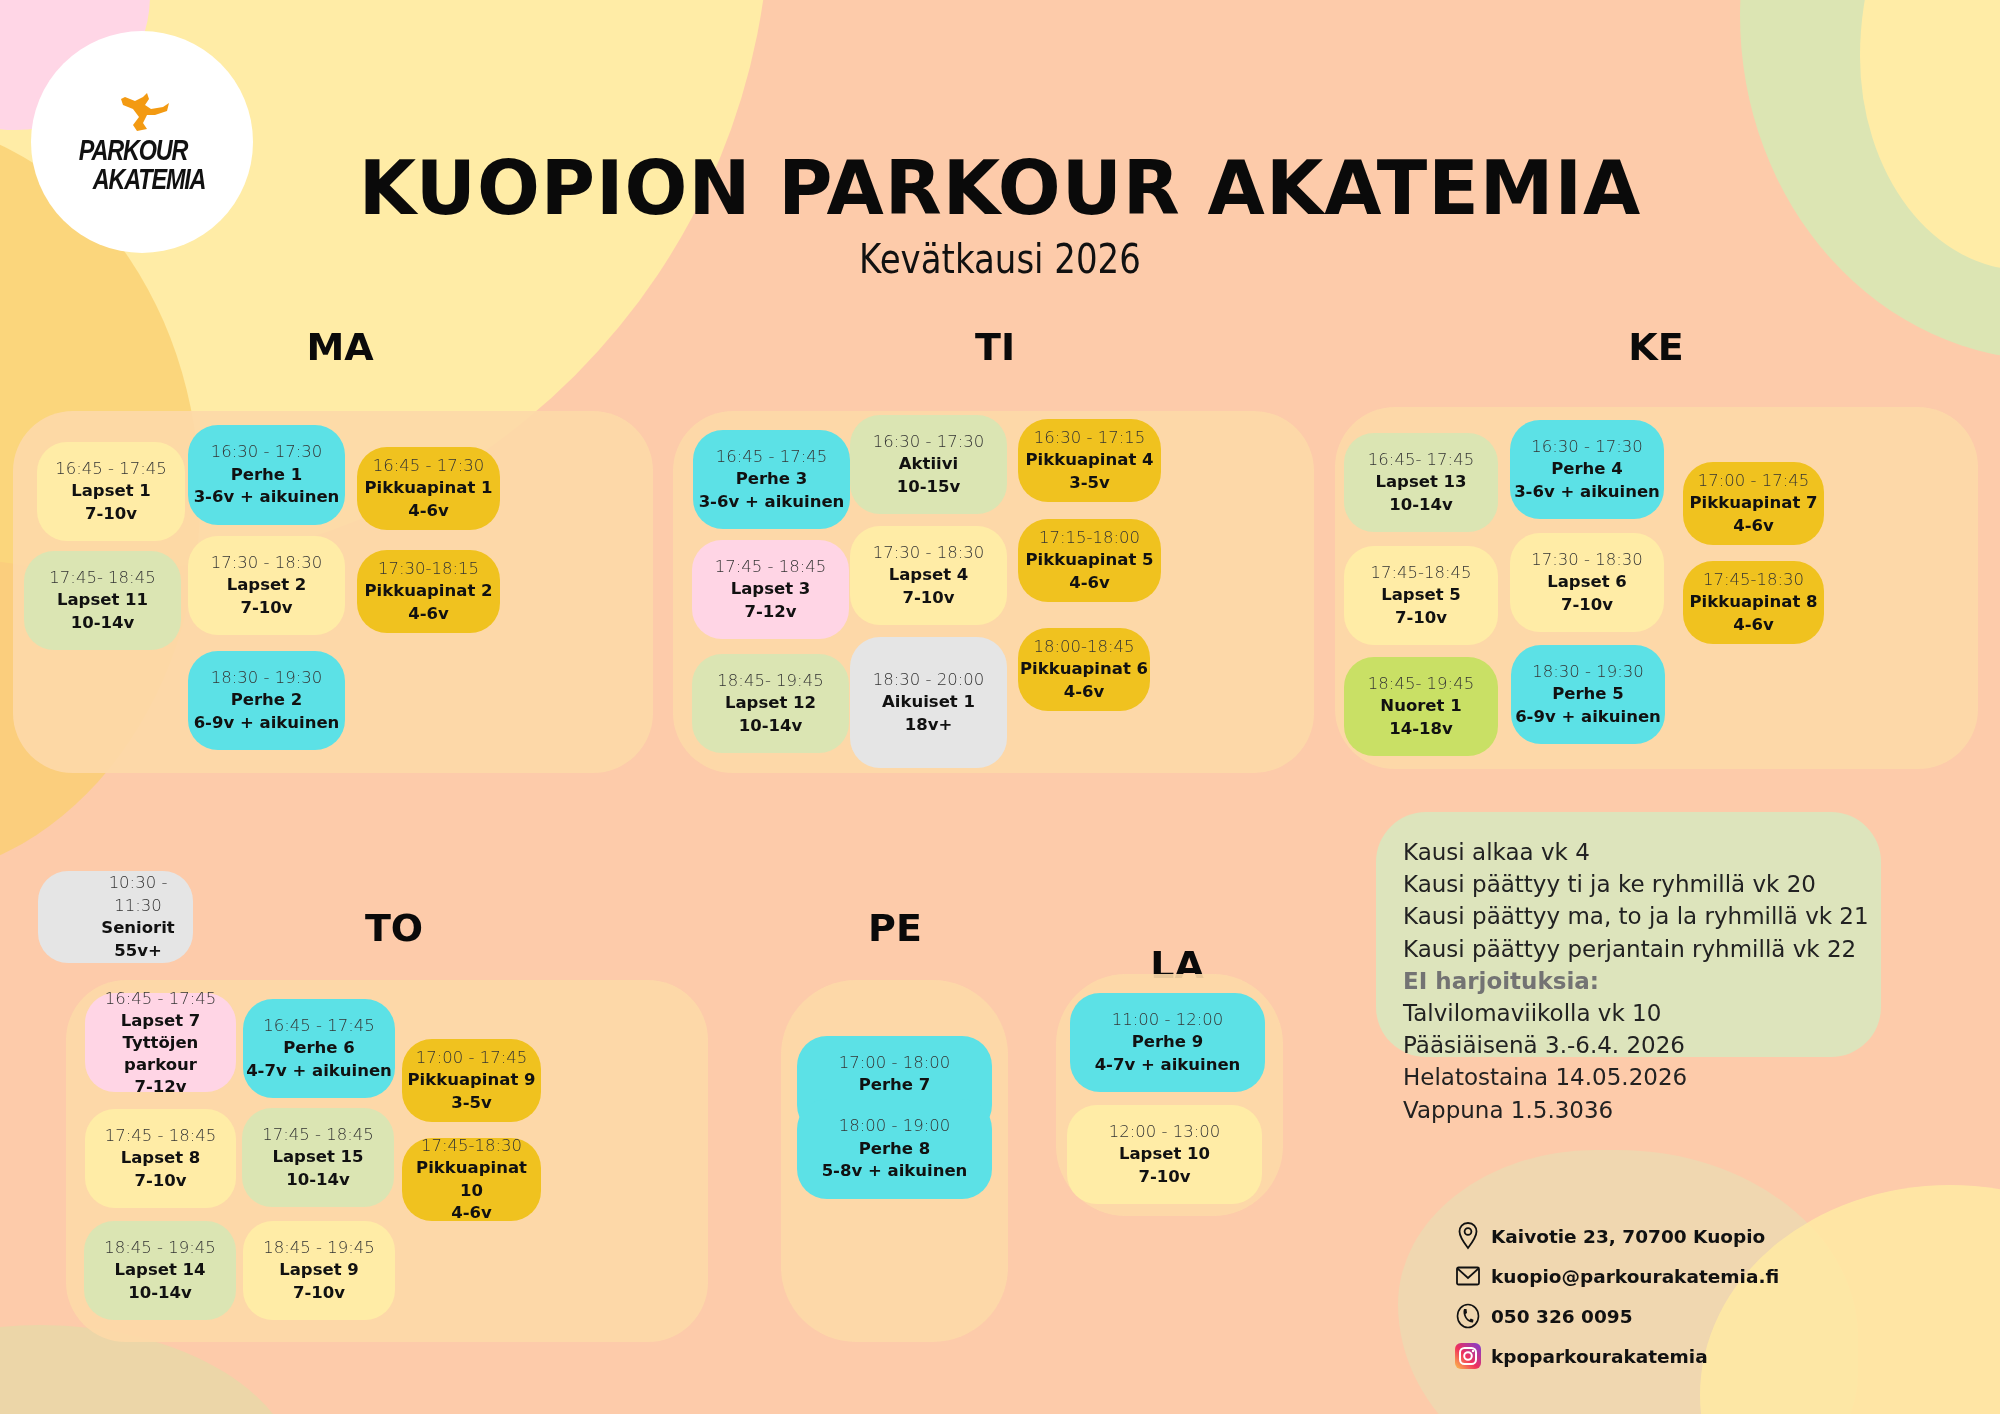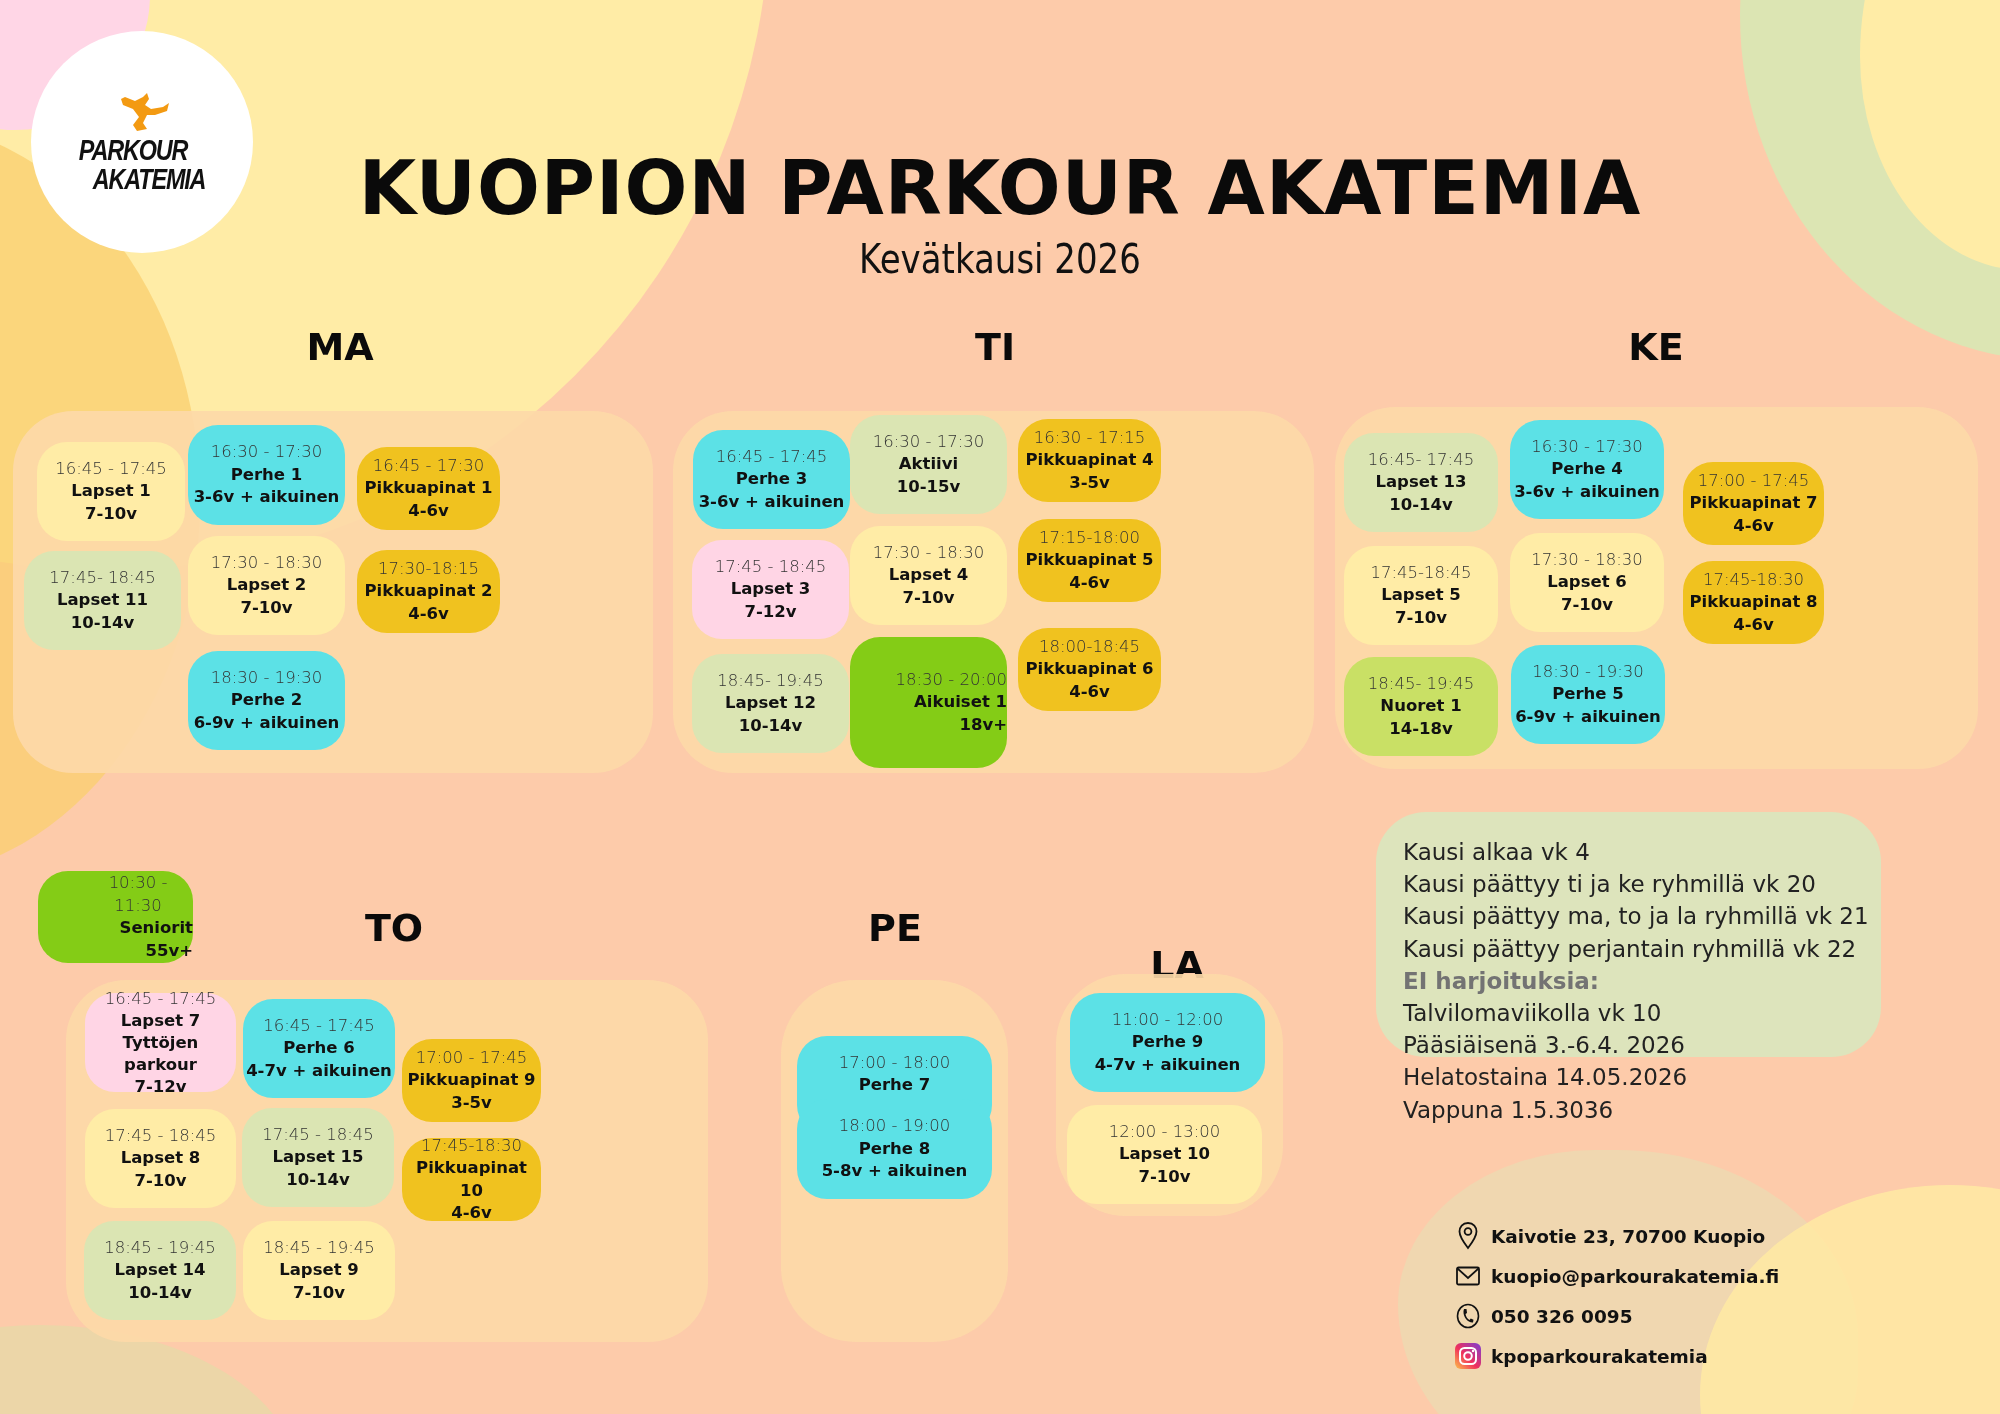--- a/index.html
+++ b/index.html
@@ -48,21 +48,21 @@
   }
   .card .time { font-family: "DejaVu Sans", sans-serif; font-weight: 300; font-size: 16.5px; color: #333; }
   .card .name, .card .age, .card .extra {
     font-family: "DejaVu Sans", sans-serif; font-weight: bold; font-size: 16.5px; color: #111;
   }
   .c-yellow { background: #ffeca6; }
   .c-cyan { background: #5ce1e6; }
   .c-gold { background: #f0c21f; }
   .c-sage { background: #dbe5b3; }
   .c-pink { background: #ffd5e5; }
-  .c-orange { background: #84cc16; align-items: flex-end; }
+  .c-orange { background: #e5e5e5; }
   .c-lime { background: #c9e065; }
 
   .info-box {
     position: absolute; left: 1376px; top: 812px; width: 505px; height: 245px;
     background: #dde4bc; border-radius: 50px; padding: 24px 0 0 27px;
   }
   .info-line {
     font-family: "DejaVu Sans", sans-serif; font-weight: normal; font-size: 23px;
     line-height: 32.2px; color: #222; white-space: nowrap;
   }
@@ -182,21 +182,21 @@
 <div class="card c-gold" style="left:1018px;top:419px;width:143px;height:83px;">
   <div class="time">16:30 - 17:15</div>
   <div class="name">Pikkuapinat 4</div>
   <div class="age">3-5v</div>
 </div>
 <div class="card c-gold" style="left:1018px;top:519px;width:143px;height:83px;">
   <div class="time">17:15-18:00</div>
   <div class="name">Pikkuapinat 5</div>
   <div class="age">4-6v</div>
 </div>
-<div class="card c-gold" style="left:1018px;top:628px;width:143px;height:83px;text-align:right;">
+<div class="card c-gold" style="left:1018px;top:628px;width:132px;height:83px;text-align:right;">
   <div class="time">18:00-18:45</div>
   <div class="name">Pikkuapinat 6</div>
   <div class="age">4-6v</div>
 </div>
 
 <div class="card c-sage" style="left:1344px;top:433px;width:154px;height:99px;">
   <div class="time">16:45- 17:45</div>
   <div class="name">Lapset 13</div>
   <div class="age">10-14v</div>
 </div>

